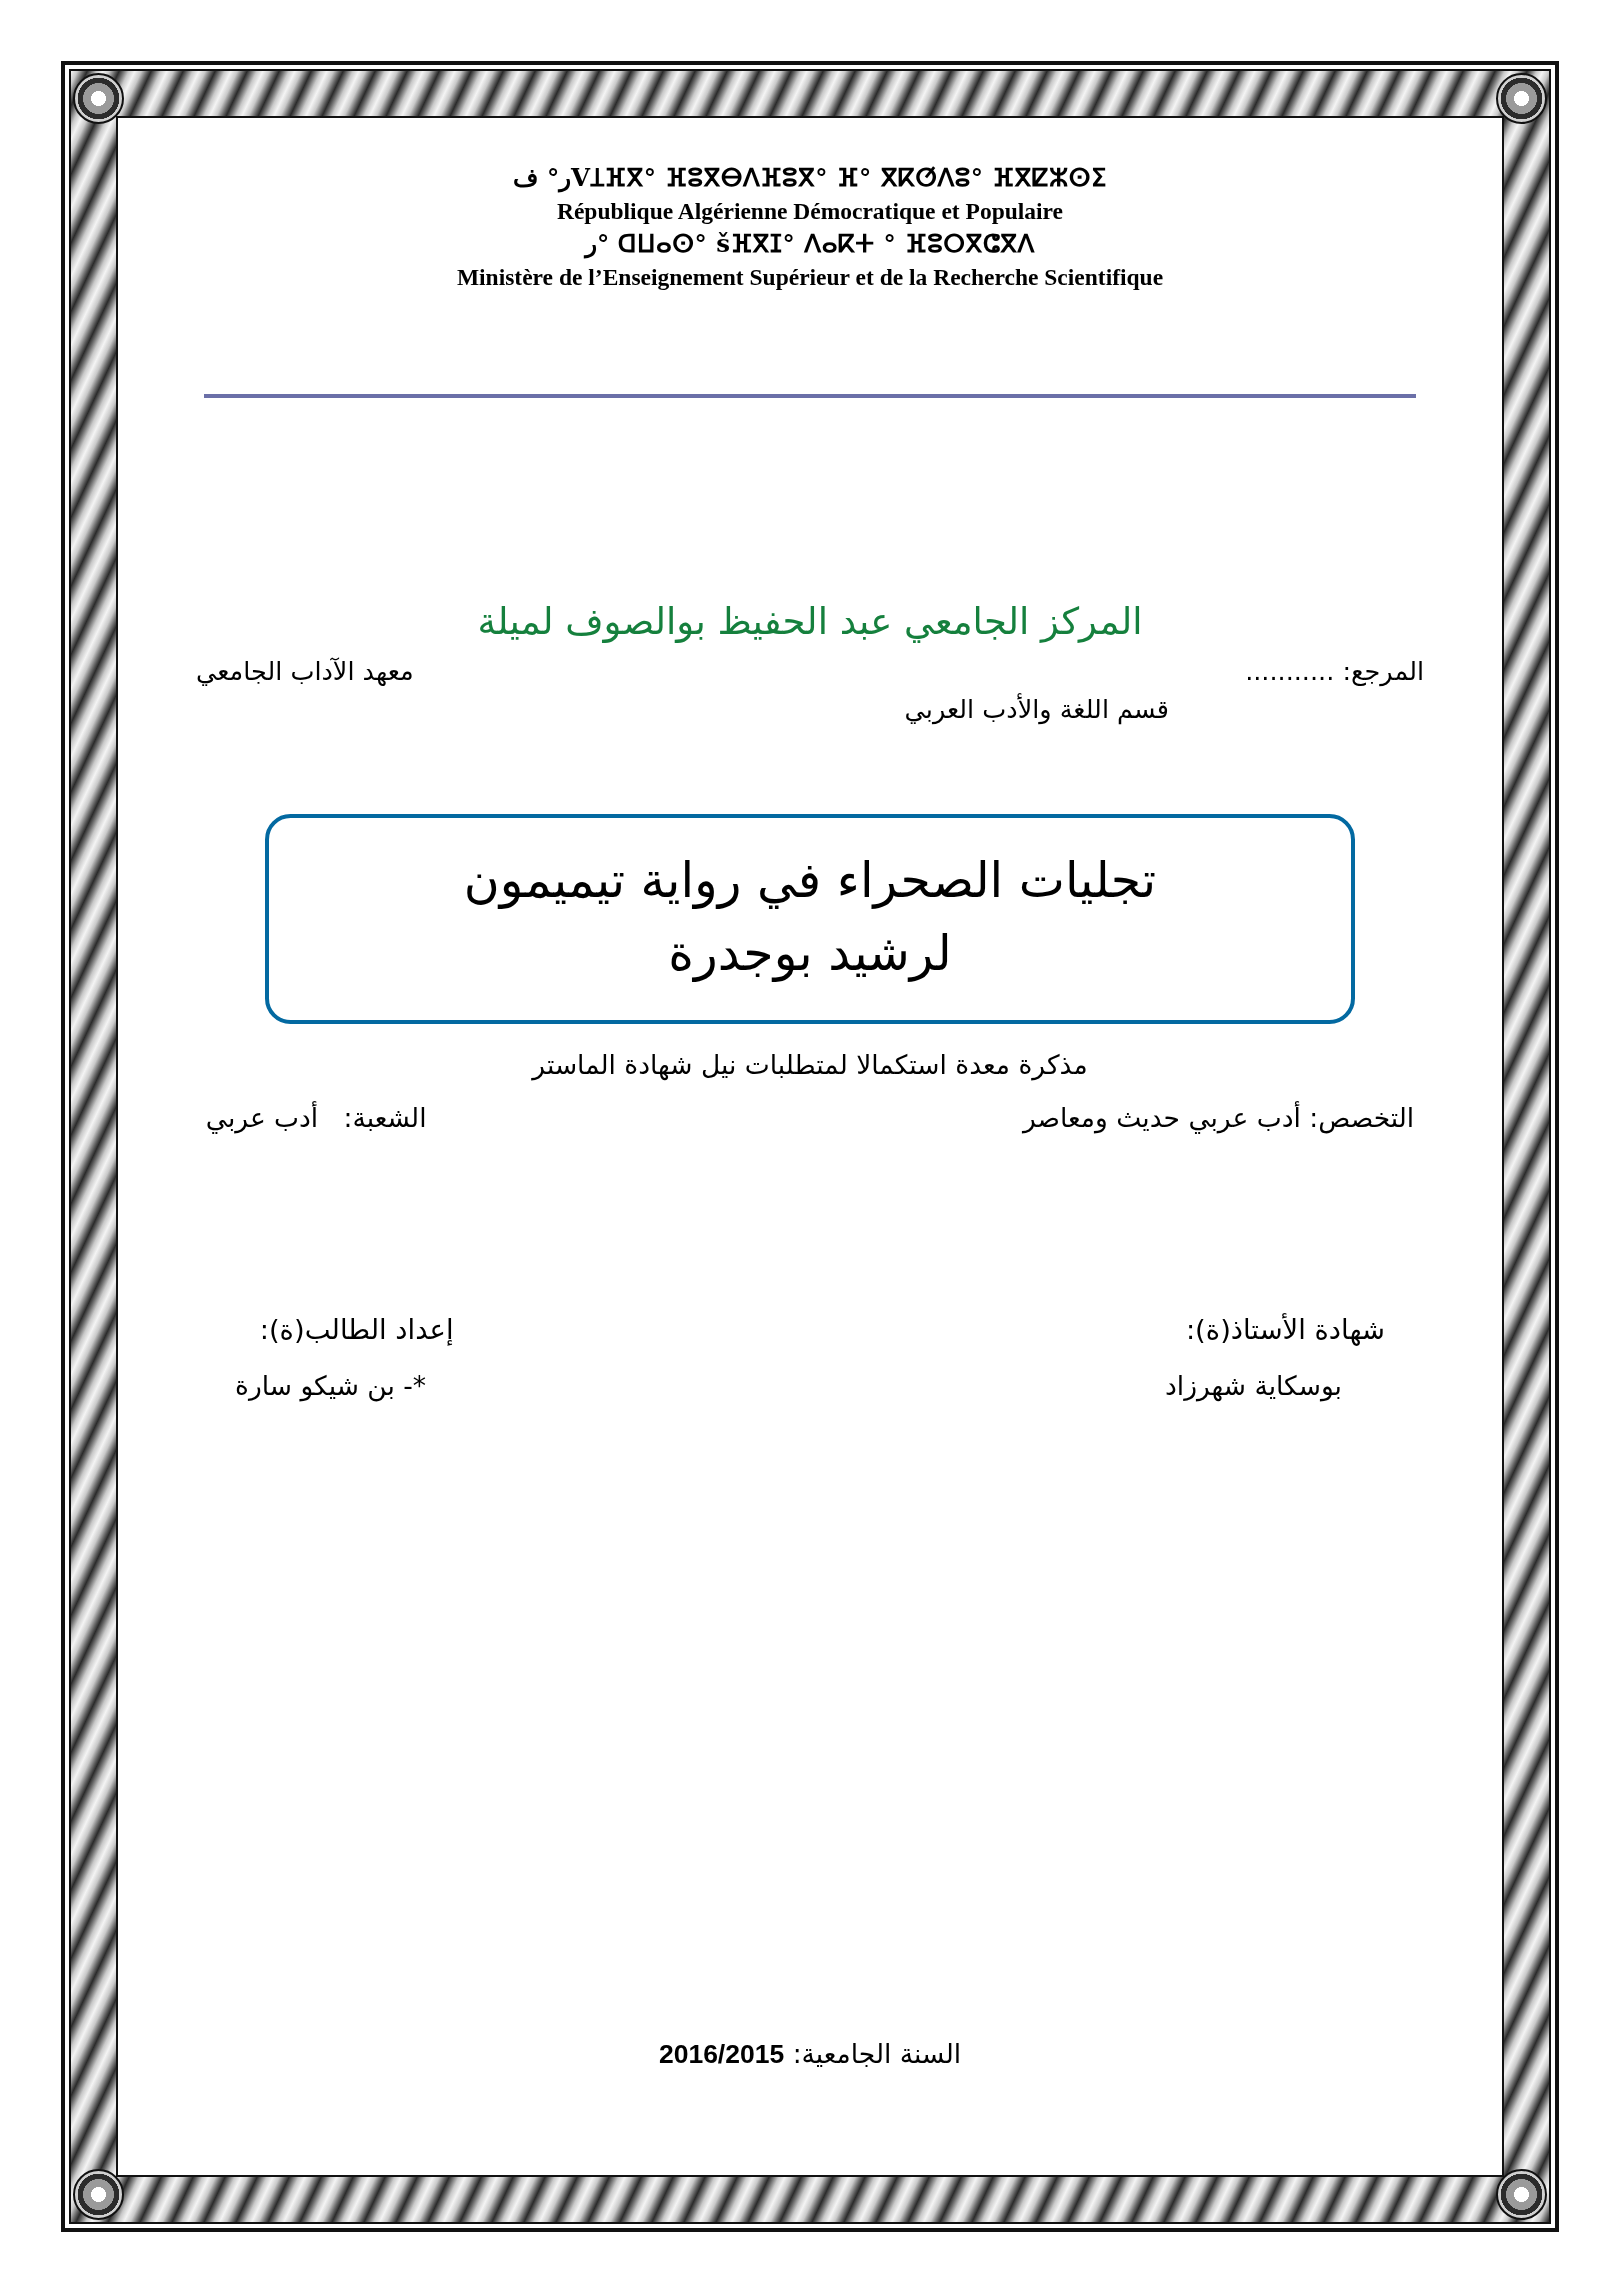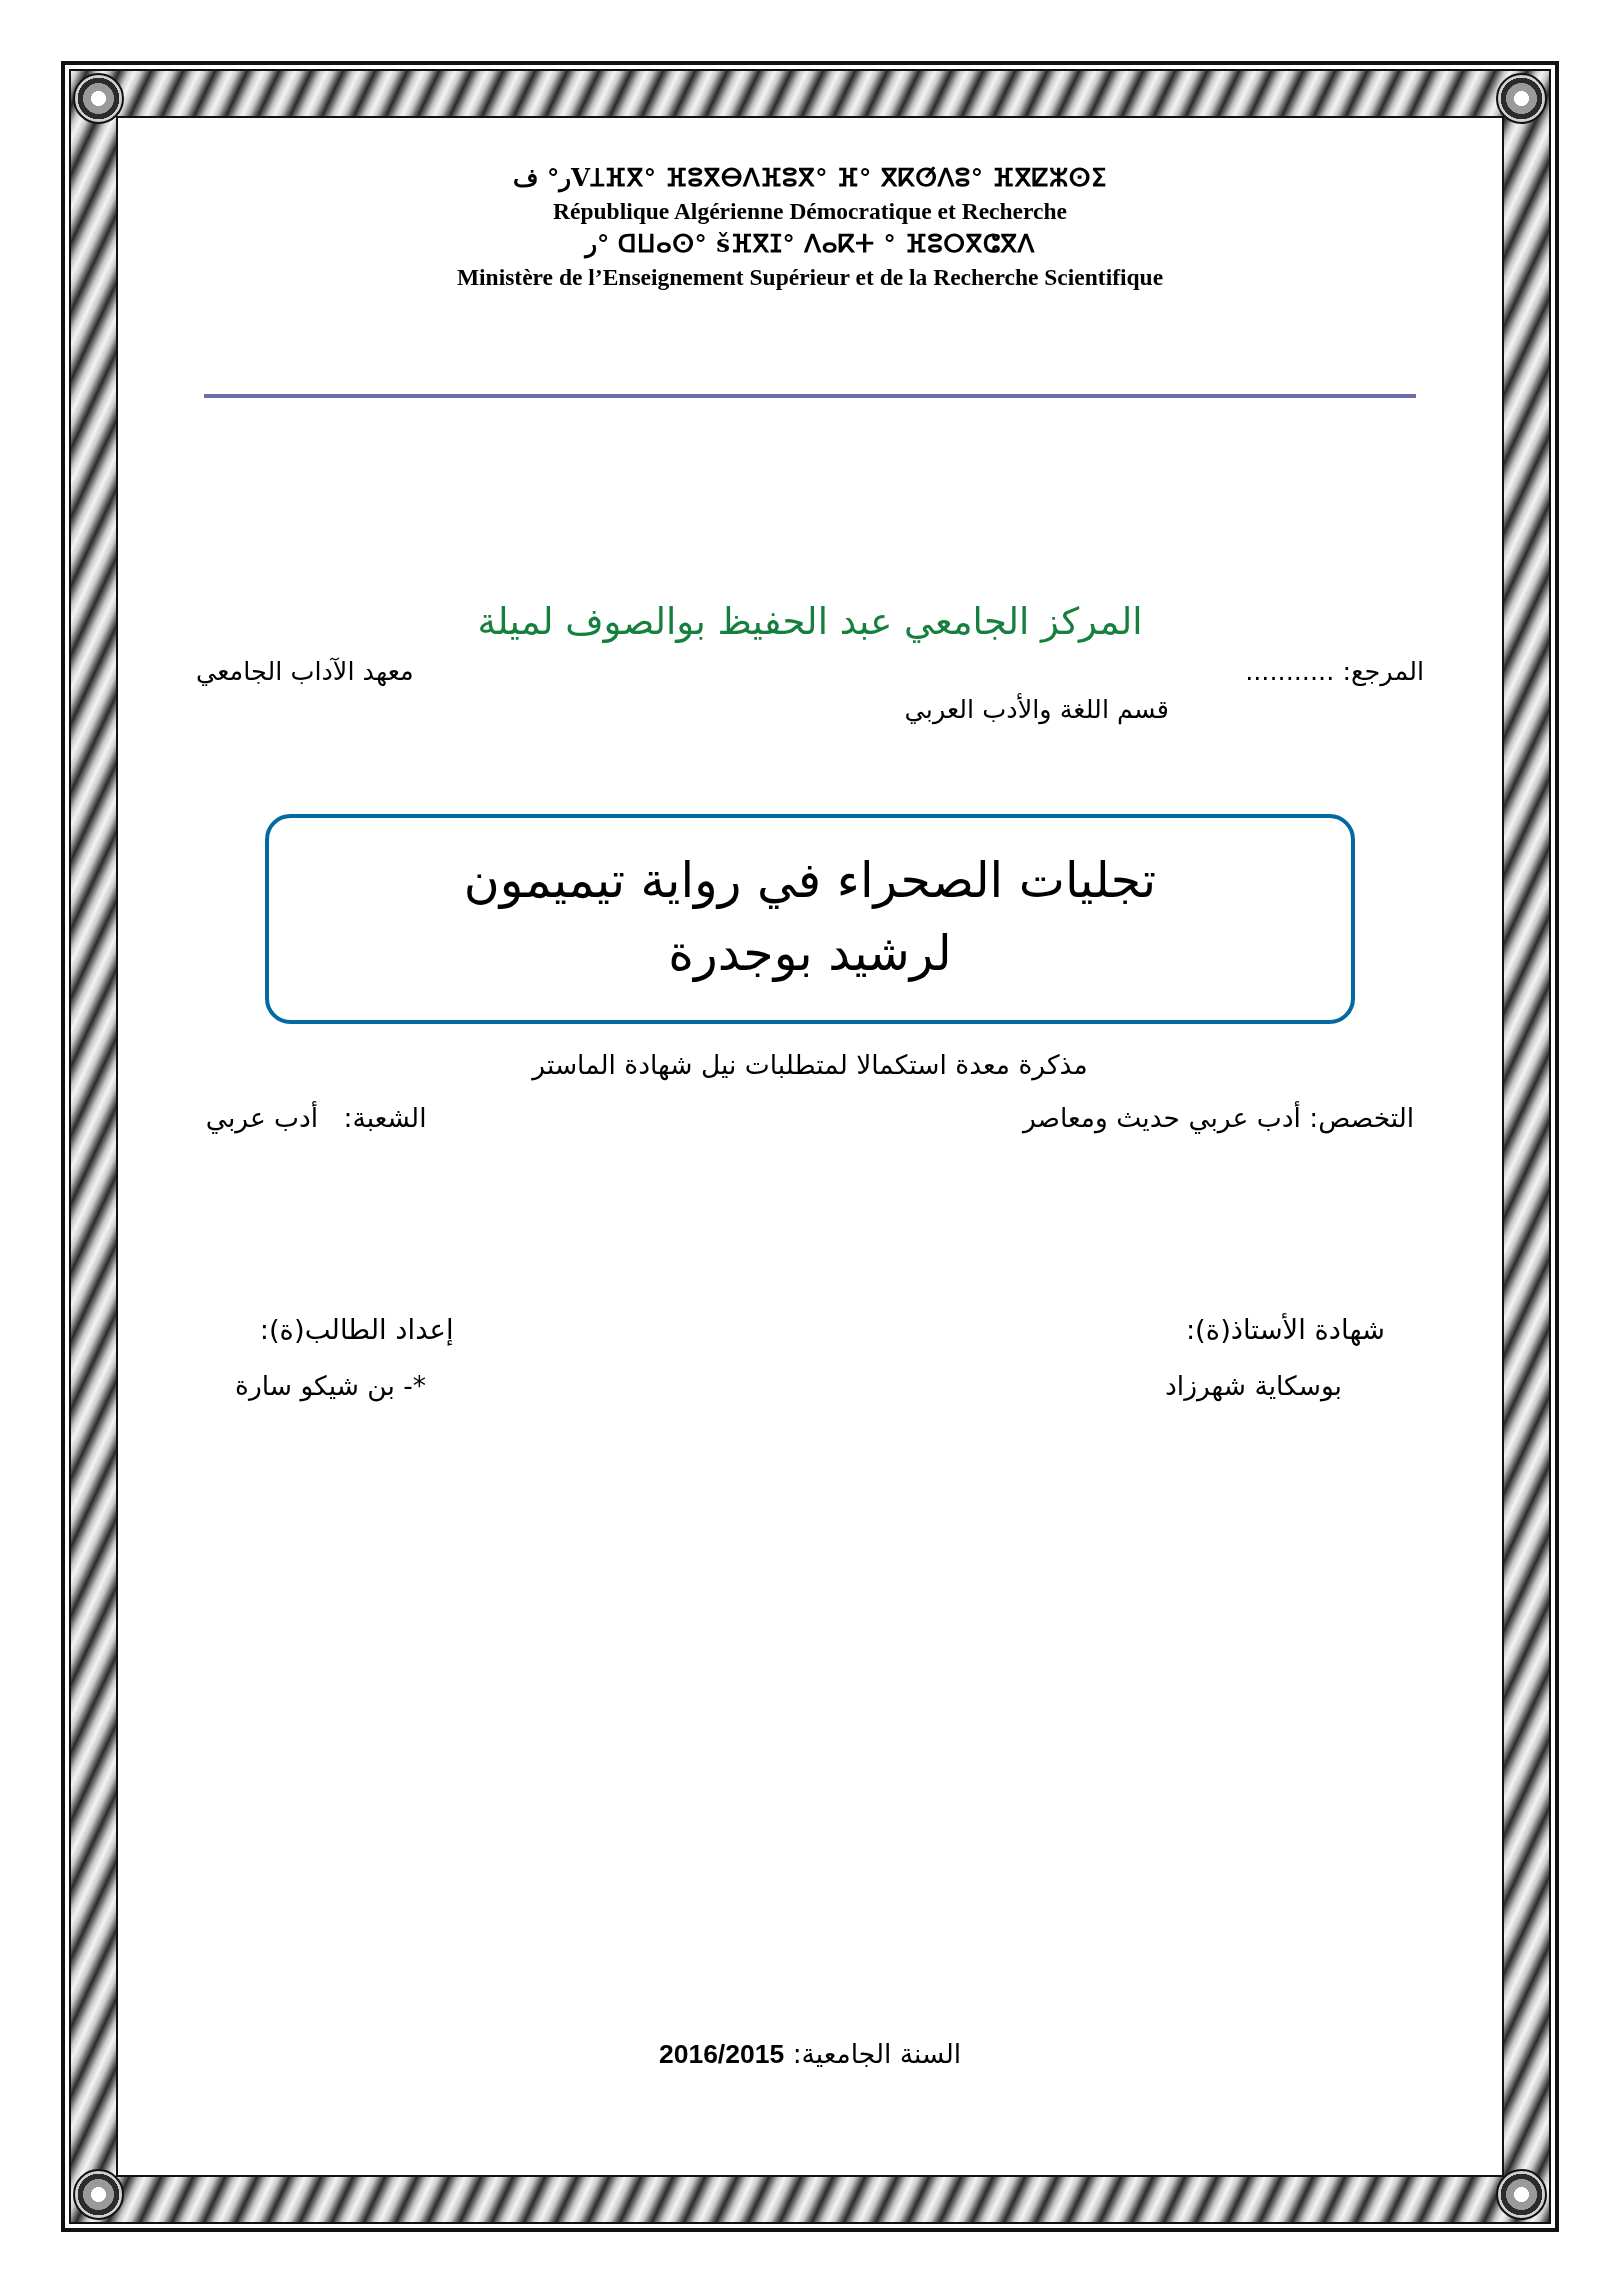--- a/index.html
+++ b/index.html
@@ -307,21 +307,21 @@
   <div class="frame-inner-white"></div>
   <div class="corner tl"></div>
   <div class="corner tr"></div>
   <div class="corner bl"></div>
   <div class="corner br"></div>
 
   <div class="content">
 
     <div class="header-block">
       <div class="hdr-ar-garbled">ر° فVꞱⴼⴳ° ⴼⵓⴳⴱⴷⴼⵓⴳ° ⴼ° ⴳⴽⵚⴷⵓ° ⴼⴳⵇⵣⵙⵉ</div>
-      <div class="hdr-fr">République Algérienne Démocratique et Recherche</div>
+      <div class="hdr-fr">République Algérienne Démocratique et Populaire</div>
       <div class="hdr-ar-garbled">ر° ꓷⵡⴰⵙ° šⴼⴳⵊ° ⴷⴰⴽⵜ ° ⴼⵓⵔⴳⵛⴳⴷ</div>
       <div class="hdr-fr">Ministère de l’Enseignement Supérieur et de la Recherche Scientifique</div>
     </div>
 
     <div class="logo-area">
       <div class="rule"></div>
     </div>
 
     <div class="univ-main">المركز الجامعي عبد الحفيظ بوالصوف لميلة</div>
 

